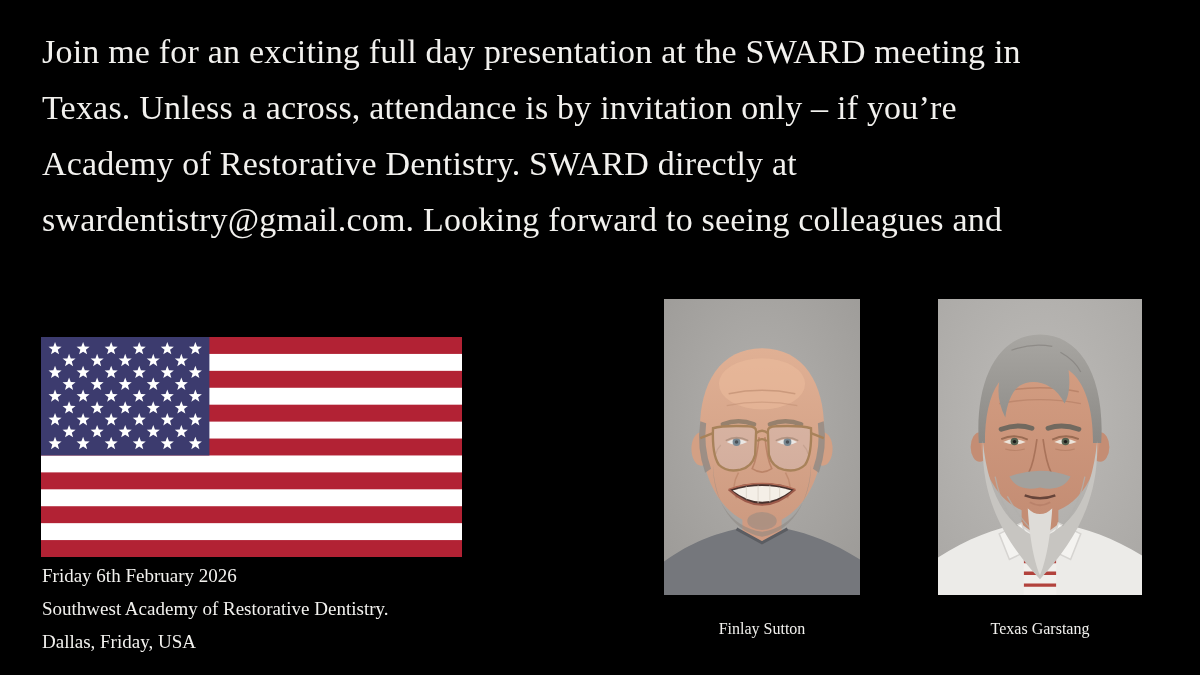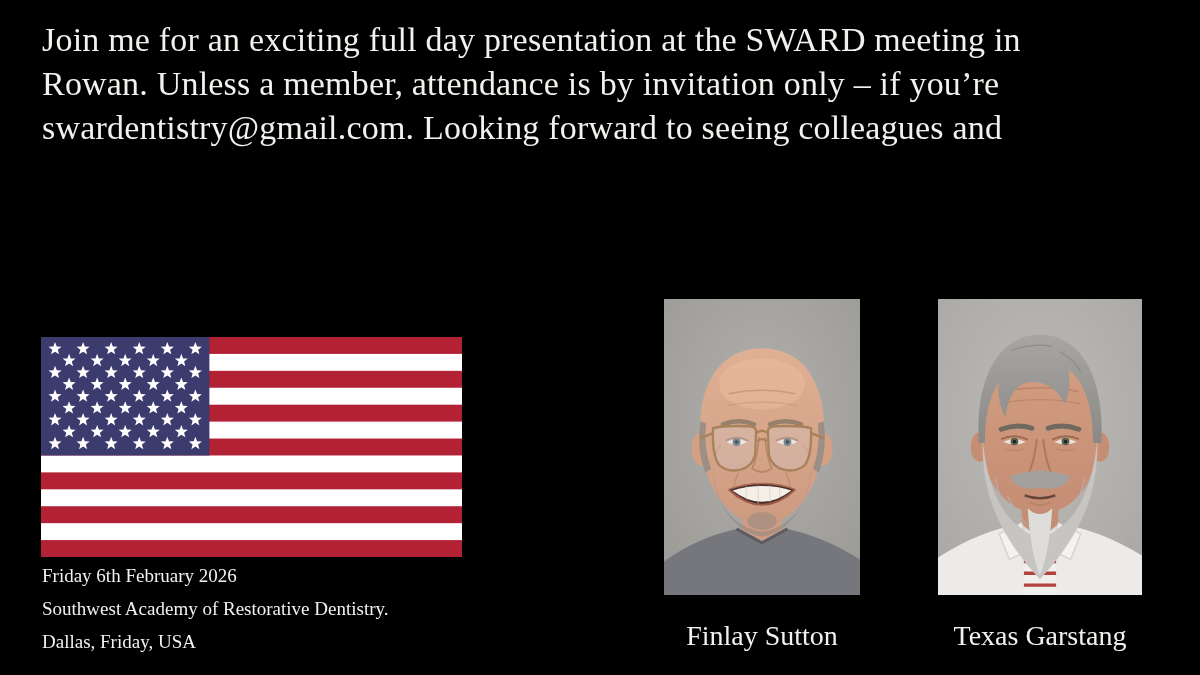--- a/index.html
+++ b/index.html
@@ -15,21 +15,21 @@
     background: #000000;
   }
   .intro {
     position: absolute;
     left: 42px; top: 18px;
     color: #f2f1ee;
     font-size: 34px;
     line-height: 44px;
     letter-spacing: 0.2px;
   }
-  .intro .line { white-space: nowrap; }
+  .intro .line { white-space: nowrap; margin-top: 12px; }
   .flag-wrap {
     position: absolute;
     left: 41px; top: 337px;
     width: 421px; height: 220px;
   }
   .flag-wrap svg { display: block; width: 100%; height: 100%; }
   .event {
     position: absolute;
     left: 42px; top: 559px;
     color: #f2f1ee;
@@ -42,35 +42,36 @@
     top: 299px;
     height: 296px;
   }
   .photo-box svg { display: block; width: 100%; height: 100%; }
   .photo-finlay { left: 664px; width: 196px; }
   .photo-rowan  { left: 938px; width: 204px; }
   .caption {
     position: absolute;
     top: 620px;
     color: #f2f1ee;
-    font-size: 28px;
+    font-size: 16px;
     text-align: center;
     white-space: nowrap;
   }
   .caption-finlay { left: 654px; width: 216px; }
   .caption-rowan  { left: 926px; width: 228px; }
 </style>
 </head>
 <body>
 
 <div class="slide">
 
   <div class="intro">
     <div class="line">Join me for an exciting full day presentation at the SWARD meeting in</div>
-    <div class="line">Rowan. Unless a member, attendance is by invitation only – if you’re</div>
+    <div class="line">Texas. Unless a across, attendance is by invitation only – if you’re</div>
+    <div class="line">Academy of Restorative Dentistry. SWARD directly at</div>
     <div class="line">swardentistry@gmail.com. Looking forward to seeing colleagues and</div>
   </div>
 
   <div class="flag-wrap">
     <svg viewBox="0 0 1900 1000" preserveAspectRatio="none">
       <rect width="1900" height="1000" fill="#FFFFFF"></rect>
       <g fill="#B22234">
         <rect x="0" y="0" width="1900" height="76.92"></rect>
         <rect x="0" y="153.85" width="1900" height="76.92"></rect>
         <rect x="0" y="307.69" width="1900" height="76.92"></rect>

